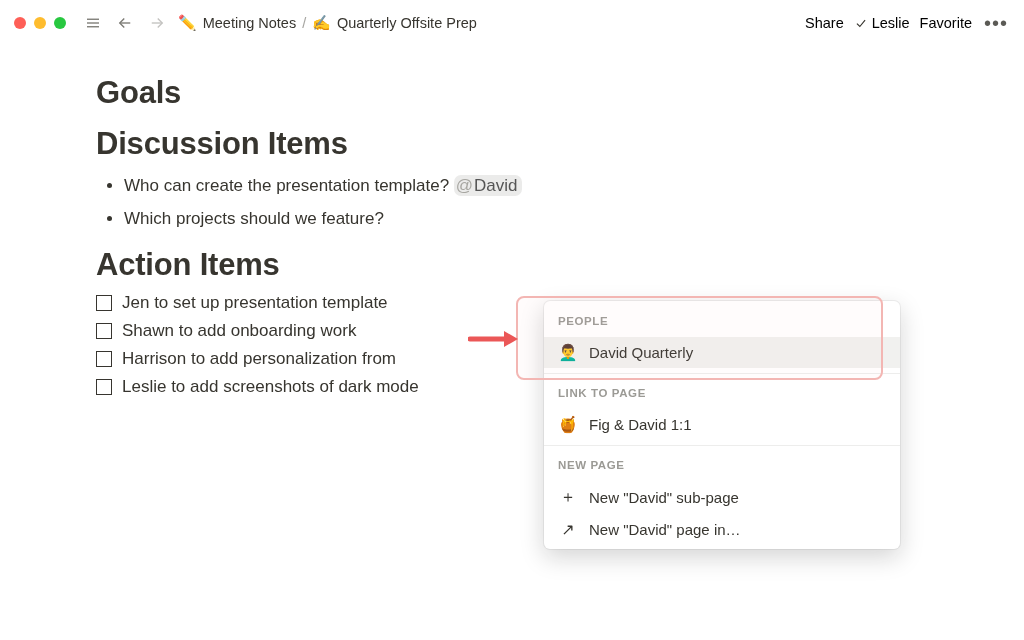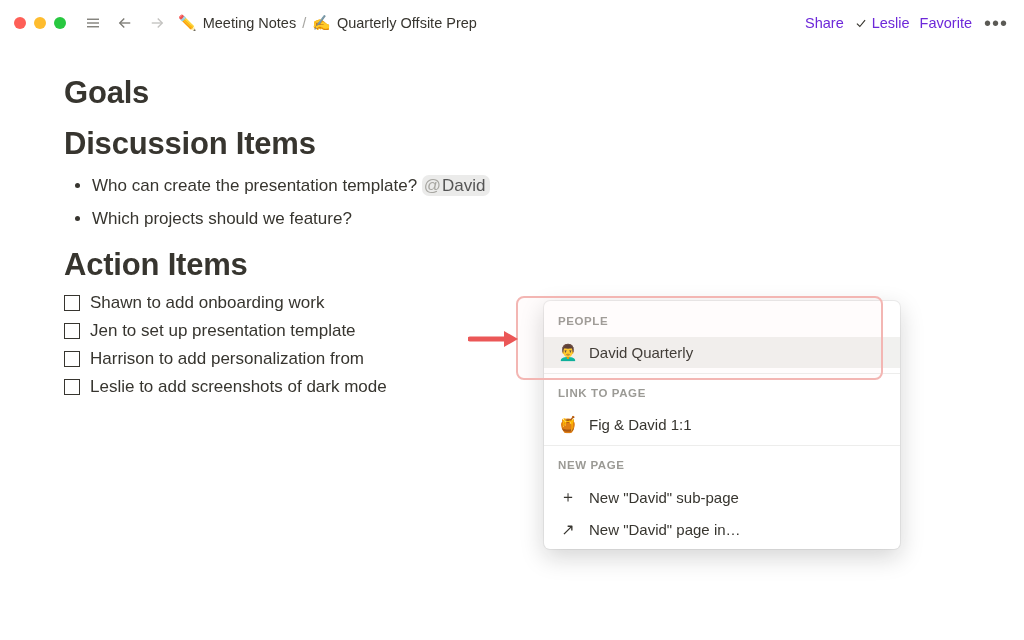--- a/index.html
+++ b/index.html
@@ -12,25 +12,25 @@
   .traffic { display: flex; gap: 8px; margin-right: 6px; }
   .traffic span { width: 12px; height: 12px; border-radius: 50%; display: inline-block; }
   .tl-red { background: #fe5f57; }
   .tl-yellow { background: #febc2e; }
   .tl-green { background: #28c840; }
   .icon-btn { display: inline-flex; align-items: center; justify-content: center; width: 22px; height: 22px; color: #7b7a74; cursor: pointer; }
   .icon-btn svg { width: 18px; height: 18px; stroke: currentColor; fill: none; stroke-width: 1.8; }
   .breadcrumb { display: flex; align-items: center; gap: 6px; font-size: 14.5px; color: #37352f; }
   .breadcrumb .sep { color: #a5a4a0; }
   .breadcrumb .emoji { font-size: 15px; }
-  .top-link { font-size: 14.5px; color: #6d28d9; cursor: pointer; display: inline-flex; align-items: center; gap: 4px; }
+  .top-link { font-size: 14.5px; color: #000000; cursor: pointer; display: inline-flex; align-items: center; gap: 4px; }
   .top-link .chev { width: 14px; height: 14px; stroke: #37352f; fill: none; stroke-width: 2; }
   .more-dots { font-size: 20px; letter-spacing: 1px; color: #5b5a55; cursor: pointer; padding: 0 2px; line-height: 1; }
 
-  .page { padding: 30px 0 0 64px; width: 770px; position: relative; }
+  .page { padding: 30px 0 0 96px; width: 770px; position: relative; }
   h2 { font-size: 31px; font-weight: 700; margin-top: 15px; margin-bottom: 10px; letter-spacing: -0.2px; }
   h2:first-child { margin-top: 0; }
   ul.bullets { list-style: disc; padding-left: 28px; }
   ul.bullets li { font-size: 17px; line-height: 1.6; margin: 6px 0; }
   .mention-token { background: #ebebea; border-radius: 7px; padding: 1px 4px 1px 2px; color: #555; }
   .mention-token .at { color: #a7a6a1; margin-right: 1px; }
 
   .todos { margin-top: 6px; }
   .todo { display: flex; align-items: center; gap: 10px; font-size: 17px; margin: 8px 0; }
   .checkbox { width: 16px; height: 16px; border: 1.5px solid #37352f; display: inline-block; flex-shrink: 0; }
@@ -118,25 +118,25 @@
       <span>Who can create the presentation template?</span>
       <span class="mention-token"><span class="at">@</span><span>David</span></span>
     </li>
     <li>Which projects should we feature?</li>
   </ul>
 
   <h2>Action Items</h2>
   <div class="todos">
     <div class="todo">
       <span class="checkbox"></span>
-      <span>Shawn to add onboarding work</span>
+      <span>Jen to set up presentation template</span>
     </div>
     <div class="todo">
       <span class="checkbox"></span>
-      <span>Jen to set up presentation template</span>
+      <span>Shawn to add onboarding work</span>
     </div>
     <div class="todo">
       <span class="checkbox"></span>
       <span>Harrison to add personalization from</span>
     </div>
     <div class="todo">
       <span class="checkbox"></span>
       <span>Leslie to add screenshots of dark mode</span>
     </div>
   </div>

